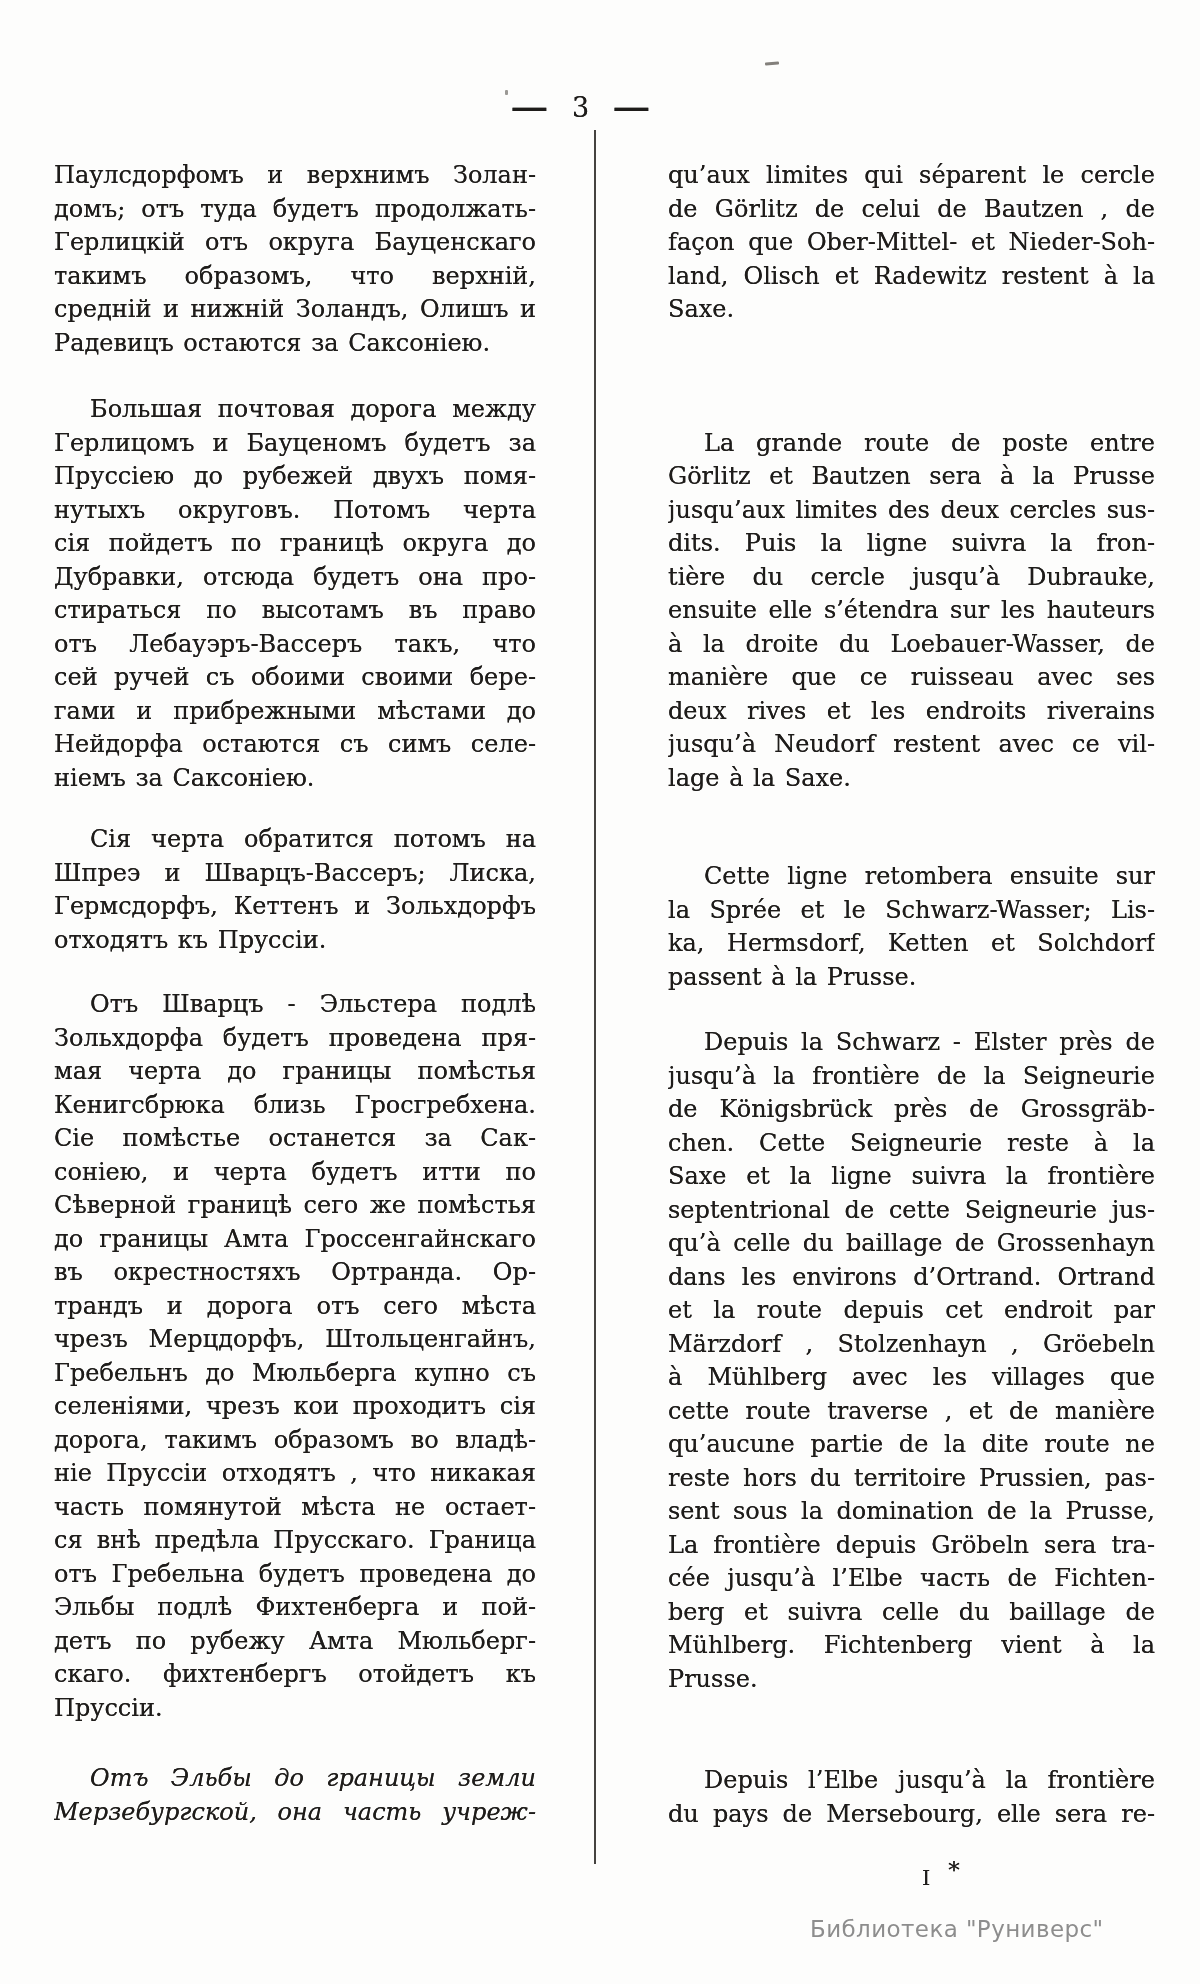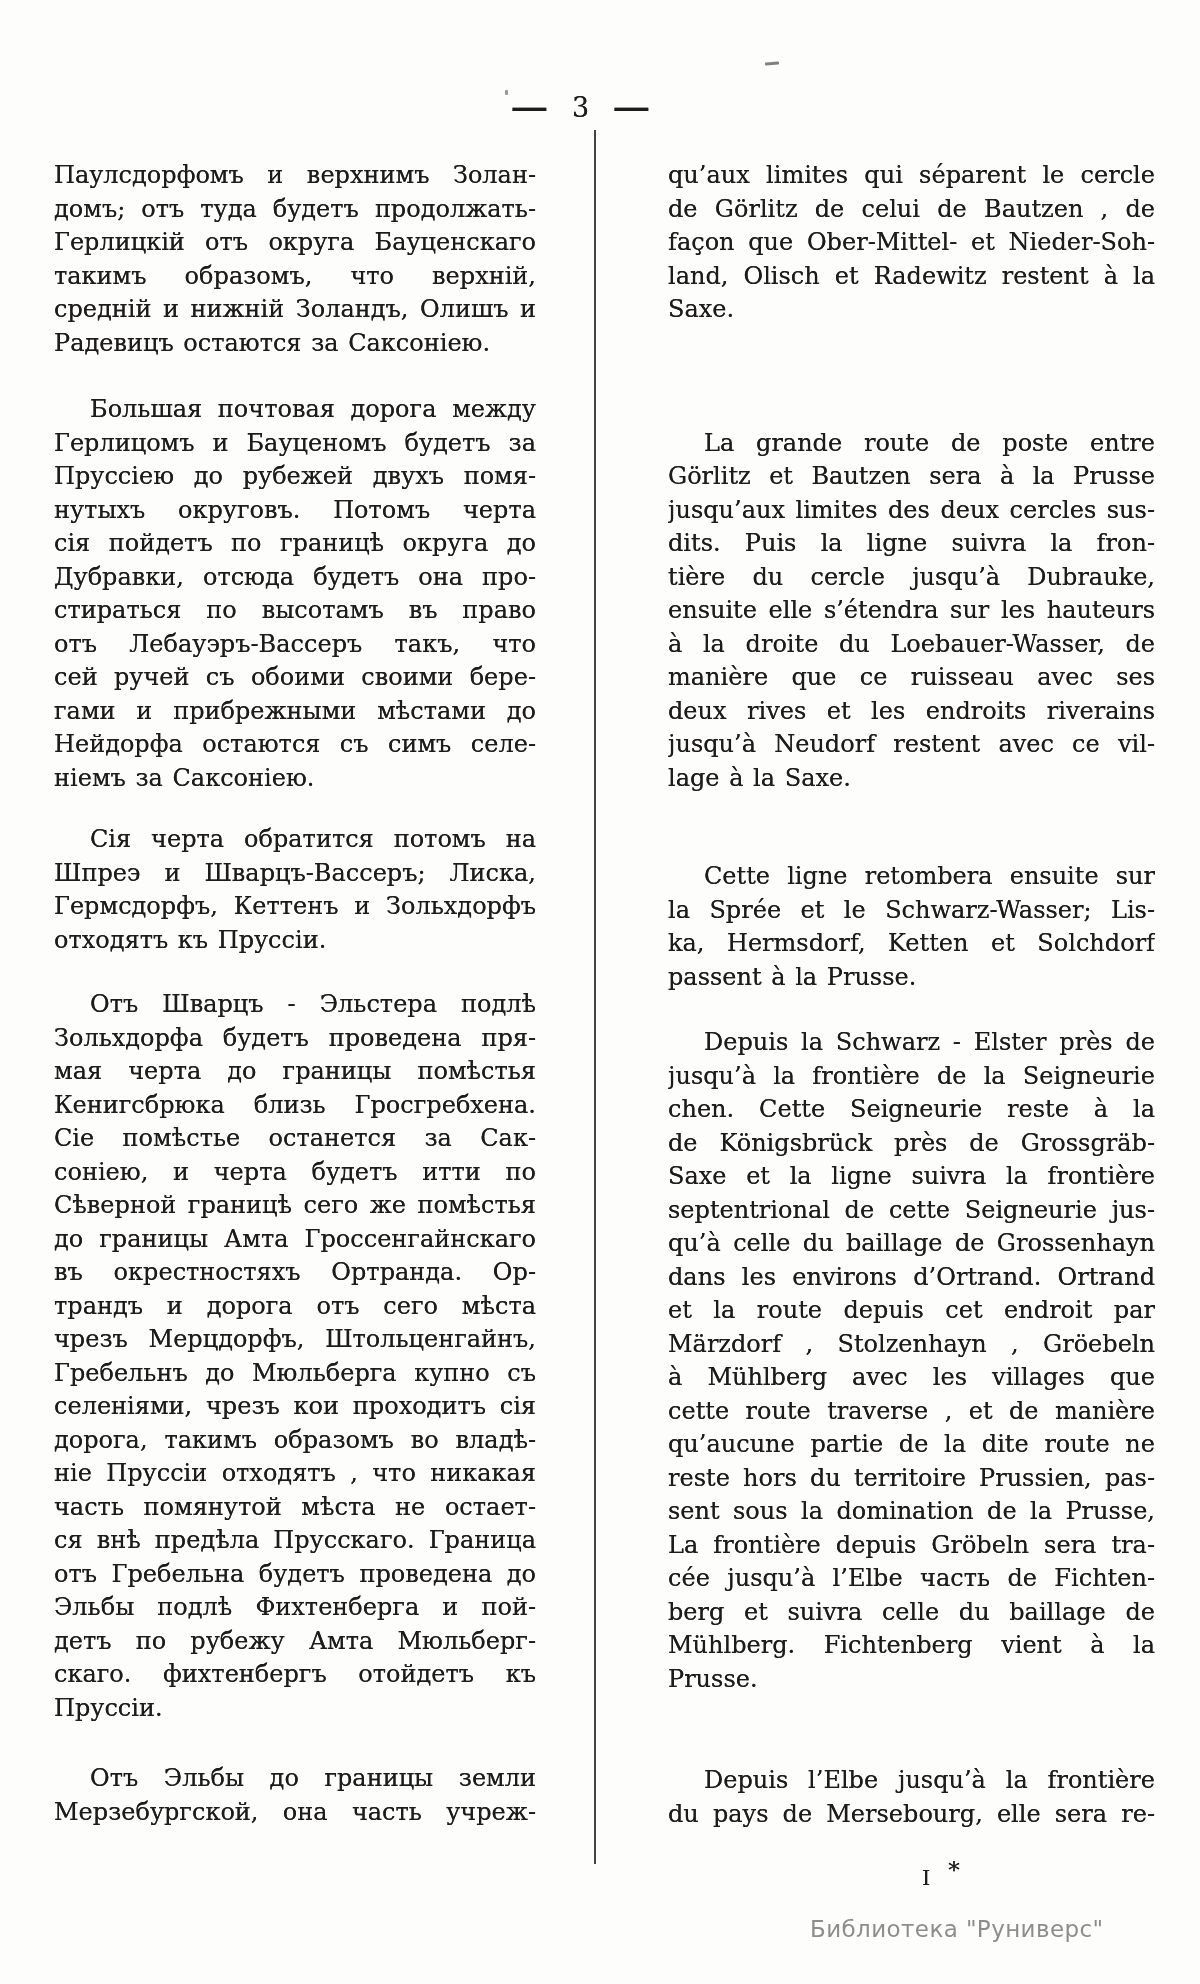--- a/index.html
+++ b/index.html
@@ -29,21 +29,21 @@
     text-align:justify;text-align-last:justify;
     text-justify:inter-word;
     word-spacing:2px;
     text-shadow:0 0 .55px rgba(25,22,20,.85);
   }
   .line.indent{padding-left:36px;}
   .line.no-fill{text-align-last:left;}
   .col-left .p2{margin-top:33px;}
   .col-left .p3{margin-top:28px;}
   .col-left .p4{margin-top:31px;}
-  .col-left .p5{margin-top:37px;}
+  .col-left .p5{margin-top:37px;font-style:italic;}
   .col-right .p2{margin-top:100px;}
   .col-right .p3{margin-top:65px;}
   .col-right .p4{margin-top:32px;}
   .col-right .p5{margin-top:68px;}
   
   #divider{
     position:absolute;left:594px;top:130px;
     width:2px;height:1734px;
     background:#2b2926;opacity:.88;
   }
@@ -164,22 +164,22 @@
       </div>
       <div class="para p3">
         <div class="line indent">Cette ligne retombera ensuite sur</div>
         <div class="line">la Sprée et le Schwarz-Wasser; Lis-</div>
         <div class="line">ka, Hermsdorf, Ketten et Solchdorf</div>
         <div class="line no-fill">passent à la Prusse.</div>
       </div>
       <div class="para p4">
         <div class="line indent">Depuis la Schwarz - Elster près de</div>
         <div class="line">jusqu’à la frontière de la Seigneurie</div>
+        <div class="line">de Königsbrück près de Grossgräb-</div>
         <div class="line">chen. Cette Seigneurie reste à la</div>
-        <div class="line">de Königsbrück près de Grossgräb-</div>
         <div class="line">Saxe et la ligne suivra la frontière</div>
         <div class="line">septentrional de cette Seigneurie jus-</div>
         <div class="line">qu’à celle du baillage de Grossenhayn</div>
         <div class="line">dans les environs d’Ortrand. Ortrand</div>
         <div class="line">et la route depuis cet endroit par</div>
         <div class="line">Märzdorf , Stolzenhayn , Gröebeln</div>
         <div class="line">à Mühlberg avec les villages que</div>
         <div class="line">cette route traverse , et de manière</div>
         <div class="line">qu’aucune partie de la dite route ne</div>
         <div class="line">reste hors du territoire Prussien, pas-</div>

